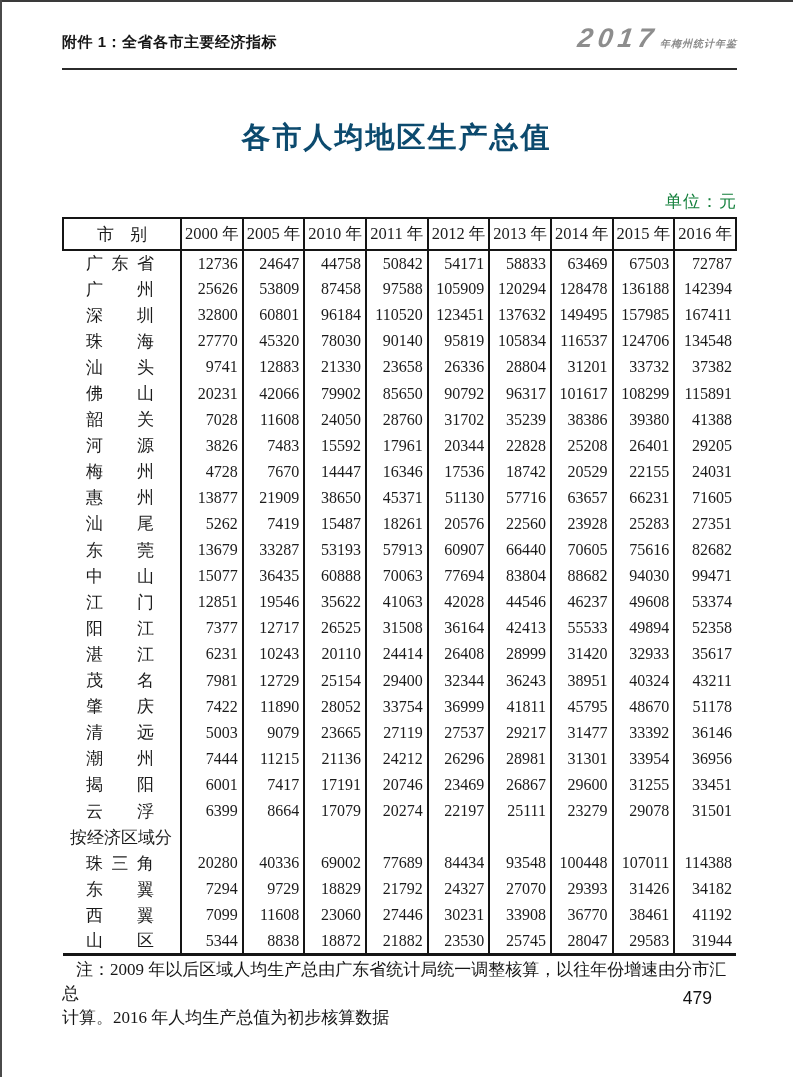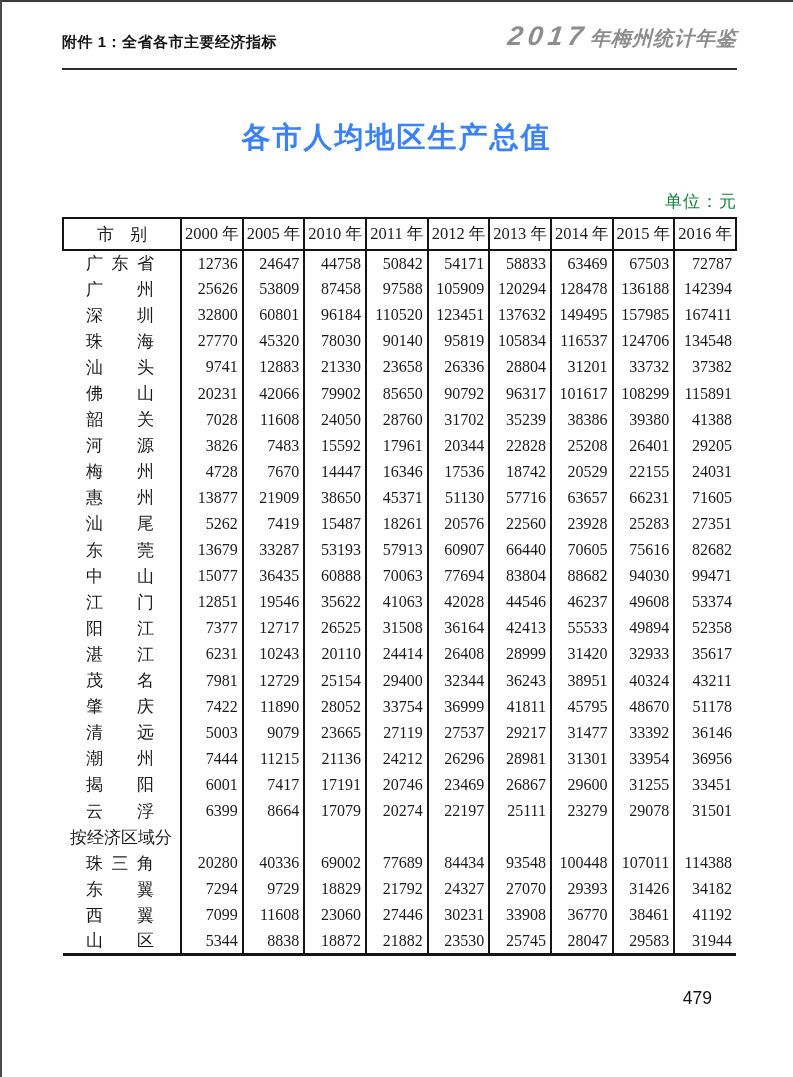--- a/index.html
+++ b/index.html
@@ -36,29 +36,29 @@
   .logo { display: flex; align-items: baseline; color: #8d8d8d; }
   .logo-year {
     font-family: "Liberation Sans", "DejaVu Sans", sans-serif;
     font-weight: bold; font-style: italic;
     font-size: 27px; letter-spacing: 5px; line-height: 1;
     transform: skewX(-8deg);
   }
   .logo-title {
     font-family: "Liberation Sans", "DejaVu Sans", sans-serif;
     font-weight: bold; font-style: italic;
-    font-size: 20px; letter-spacing: 1px; margin-left: 2px; margin-top: 30px;
+    font-size: 10px; letter-spacing: 1px; margin-left: 2px; margin-top: 30px;
   }
 
   
   .doc-title {
     position: absolute; top: 118px; left: 0; width: 793px;
     text-align: center;
     font-size: 29px; font-weight: bold; letter-spacing: 2px;
-    color: #3b82f6;
+    color: #0c4a6e;
   }
   .unit-label {
     position: absolute; top: 190px; left: 62px; width: 675px;
     text-align: right; font-size: 17px; color: #15803d;
     letter-spacing: 1px;
   }
 
   
   table.gdp {
     position: absolute; top: 217px; left: 62px;
@@ -547,15 +547,17 @@
         <td class="value-cell">23530</td>
         <td class="value-cell">25745</td>
         <td class="value-cell">28047</td>
         <td class="value-cell">29583</td>
         <td class="value-cell">31944</td>
       </tr>
     </tbody>
 </table>
 
 <div class="note">
+  <div class="l1">注：2009 年以后区域人均生产总由广东省统计局统一调整核算，以往年份增速由分市汇总</div>
+  <div class="l2">计算。2016 年人均生产总值为初步核算数据</div>
 </div>
 
 <div class="page-number">479</div>
 
 </body></html>

